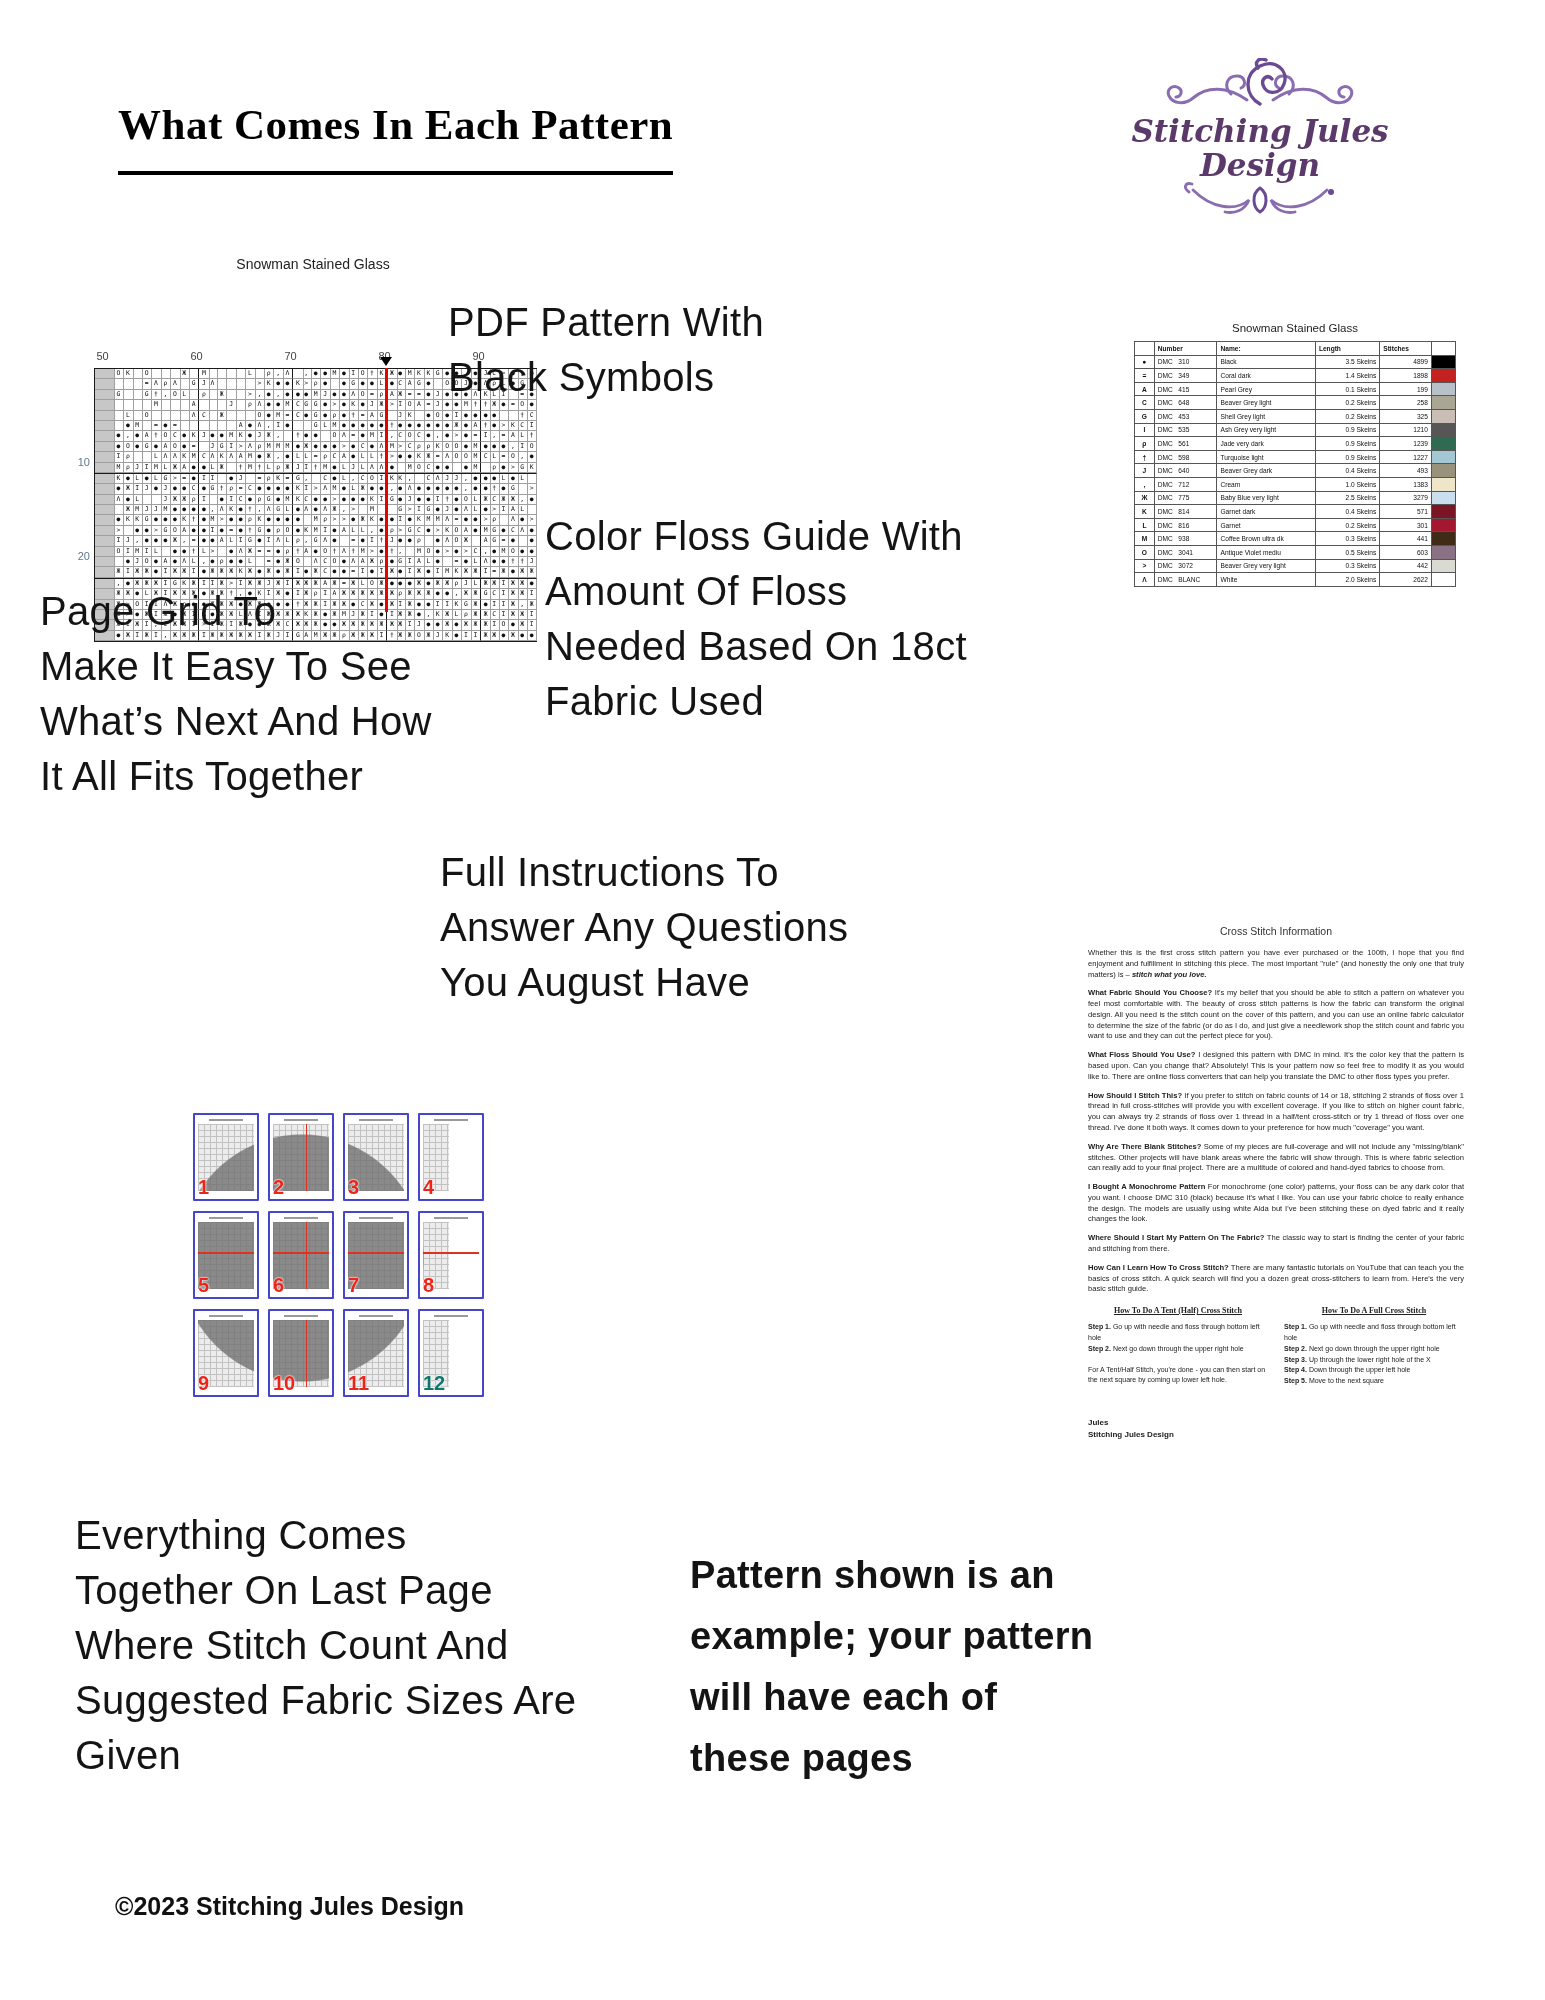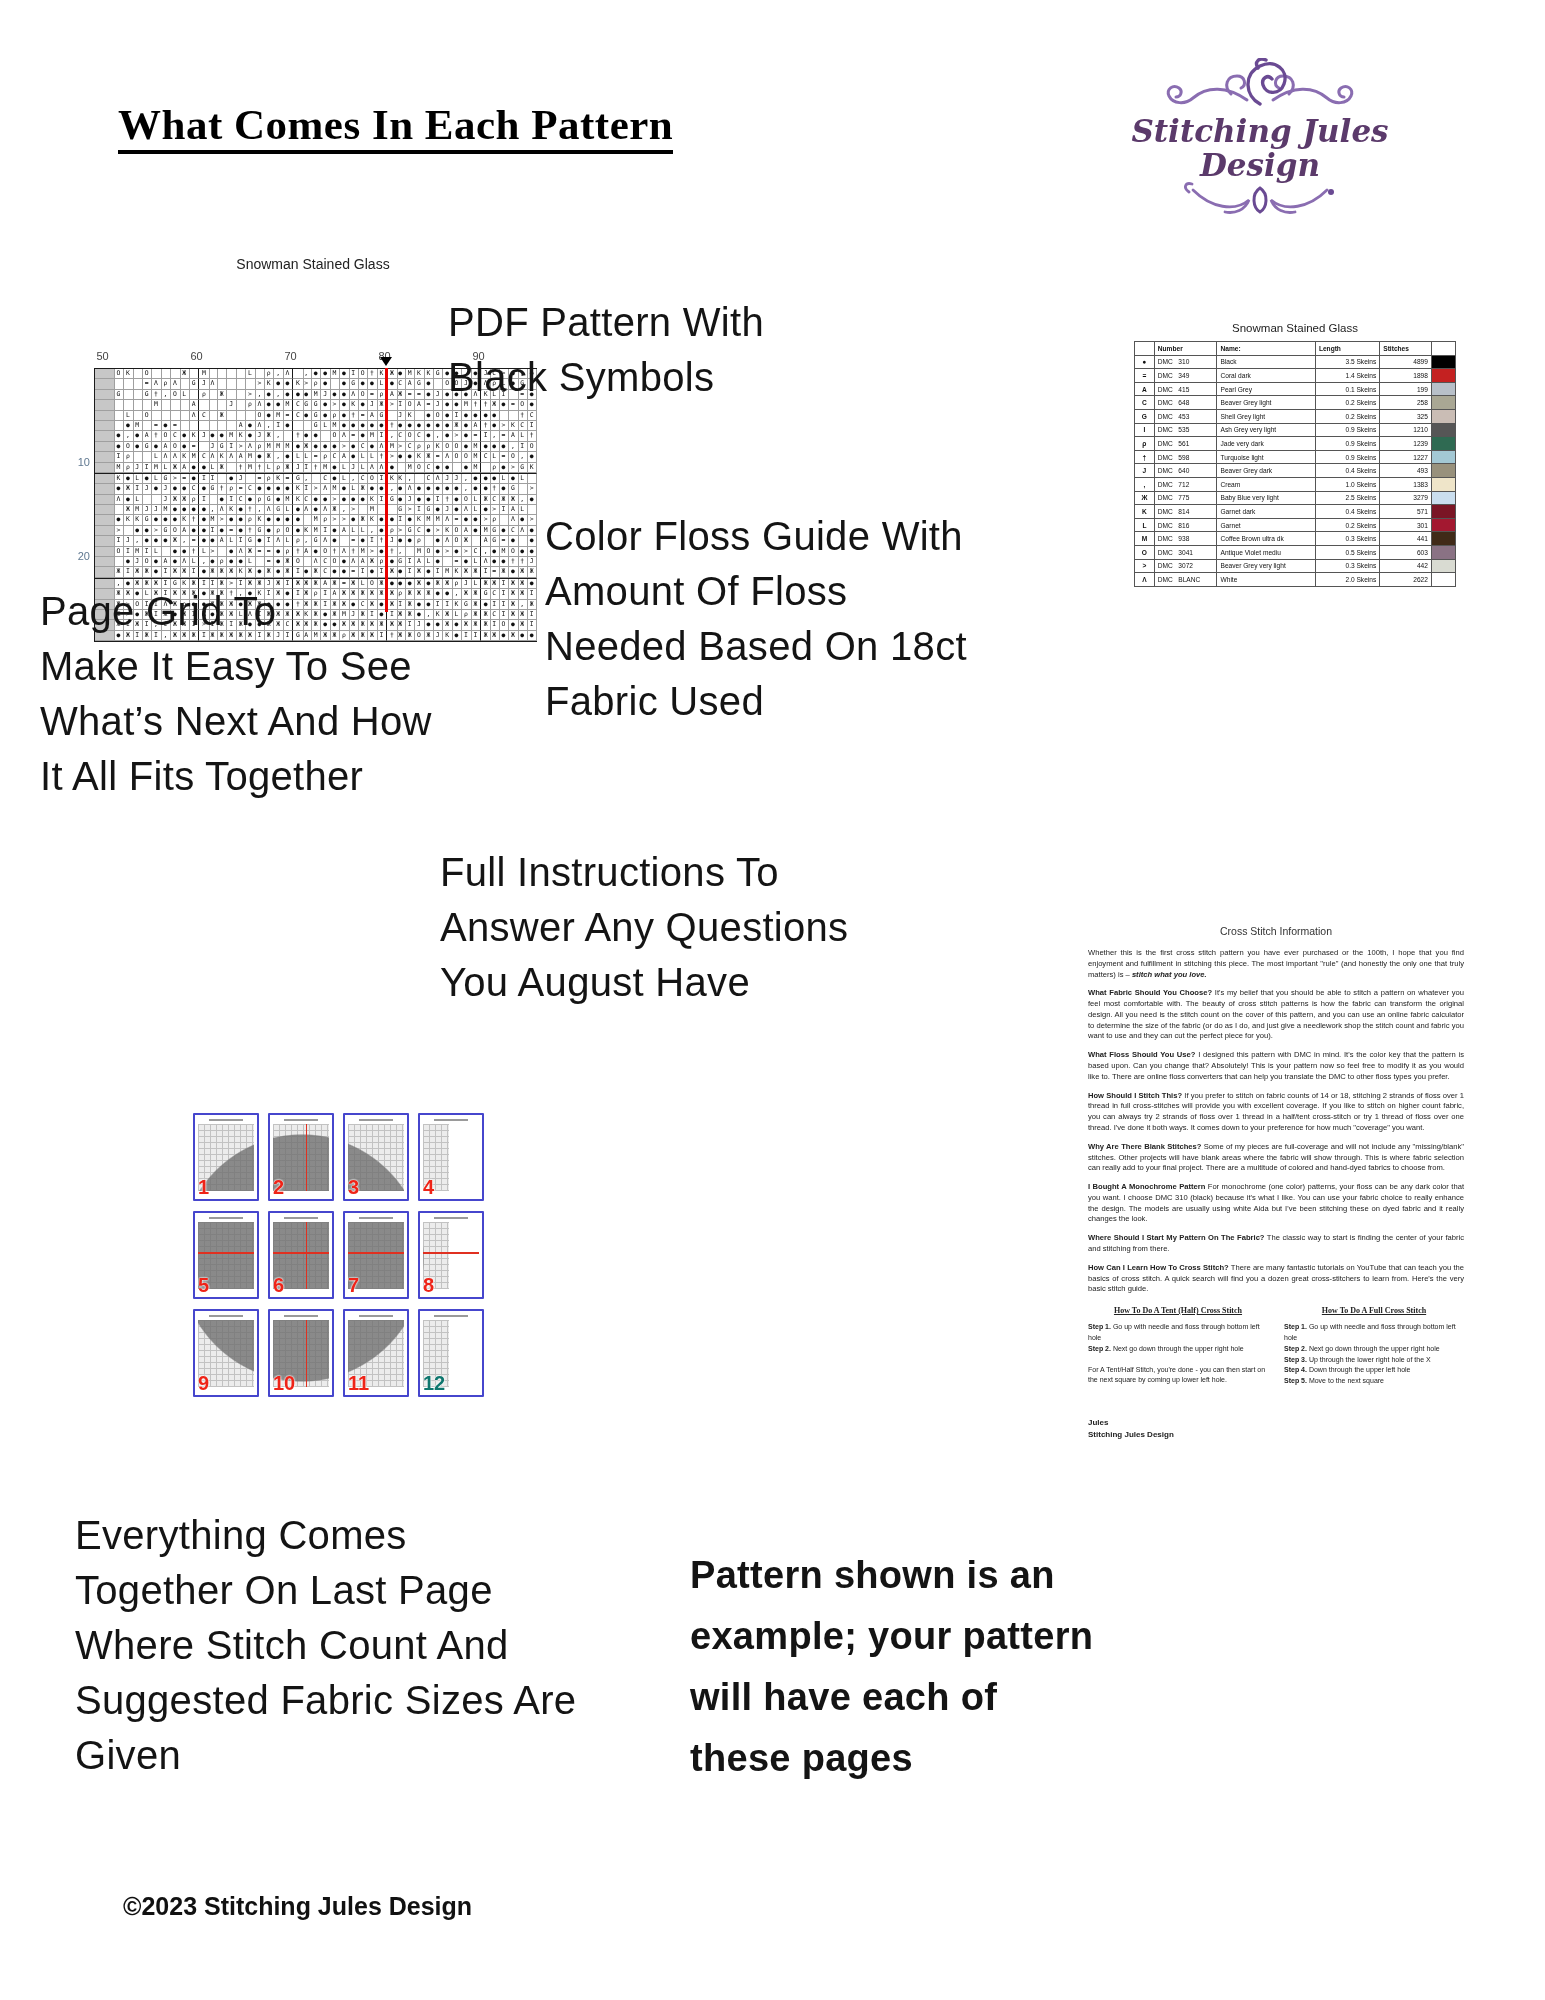--- a/index.html
+++ b/index.html
@@ -1,35 +1,35 @@
 <!DOCTYPE html>
 <html><head>
 <meta charset="utf-8">
 <style>
   html,body{margin:0;padding:0;background:#888;}
   .page{position:relative;width:1545px;height:2000px;background:#ffffff;overflow:hidden;
         font-family:"Liberation Sans",sans-serif;}
   
   .title{position:absolute;left:118px;top:100px;margin:0;font-family:"Liberation Serif",serif;
          font-size:43px;font-weight:700;color:#000;letter-spacing:.5px;
-         border-bottom:4px solid #000;padding-bottom:1px;}
+         border-bottom:4px solid #000;padding-bottom:22px;}
   .logo{position:absolute;left:1075px;top:58px;width:370px;text-align:center;}
   .logo svg{display:block;margin:0 auto;}
   .logo-text{font-family:"DejaVu Serif",serif;font-style:italic;font-weight:bold;
              font-size:31px;color:#5b3a6b;line-height:34px;}
   
   .cap{position:absolute;text-align:left;font-size:40px;line-height:55px;color:#141414;
        white-space:pre-line;letter-spacing:.3px;}
   .cap-pdf{left:448px;top:295px;width:490px;}
   .cap-floss{left:545px;top:509px;width:470px;}
   .cap-grid{left:40px;top:584px;width:420px;}
   .cap-instr{left:440px;top:845px;width:450px;}
   .cap-last{left:75px;top:1508px;width:620px;}
   .cap-example{left:690px;top:1545px;width:460px;font-weight:bold;font-size:38px;line-height:61px;}
-  .copyright{position:absolute;left:115px;top:1892px;font-weight:bold;font-size:25px;color:#111;margin-left:8px;}
+  .copyright{position:absolute;left:115px;top:1892px;font-weight:bold;font-size:25px;color:#111;}
   
   .chart{position:absolute;left:70px;top:256px;width:486px;height:362px;}
   .chart-title{position:absolute;top:0;left:0;width:100%;text-align:center;font-size:14px;color:#222;}
   .sg{position:absolute;left:24px;top:112px;display:grid;border:1.4px solid #1a1a1a;background:#fff;}
   .sg span{display:block;width:9.4px;height:9.4px;border-right:.5px solid #9f9f9f;border-bottom:.5px solid #9f9f9f;
            font-family:"DejaVu Sans Mono",monospace;font-size:6.4px;line-height:9.4px;text-align:center;color:#111;
            overflow:hidden;}
   .sg span.gray{background:#c7c7c7;}
   .sg span.tc{border-left:1.4px solid #1a1a1a;}
   .sg span.tr{border-top:1.4px solid #1a1a1a;}

